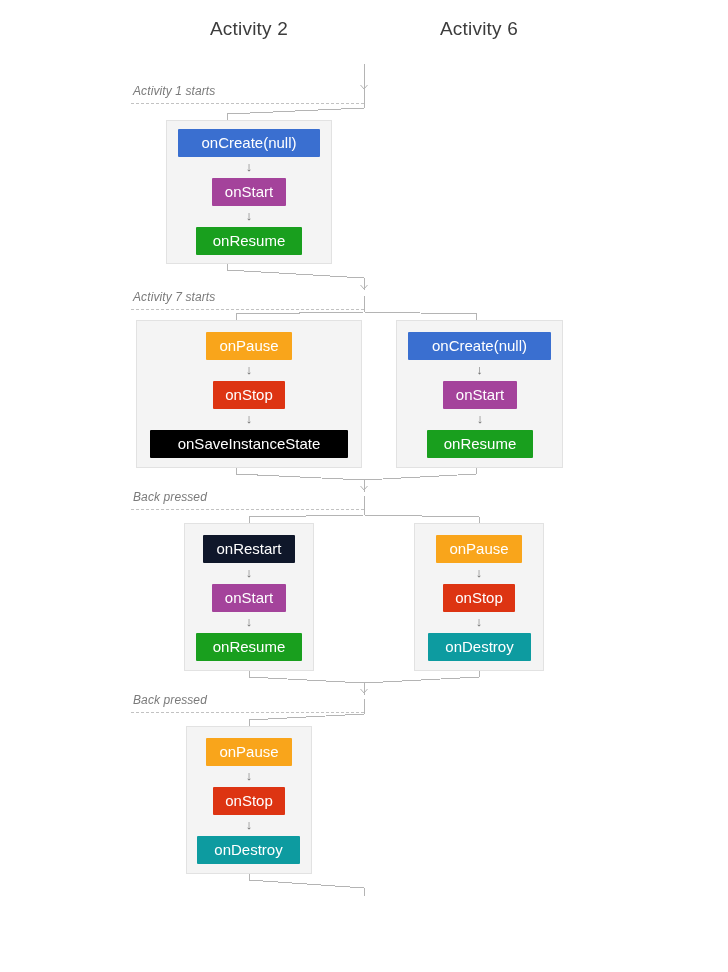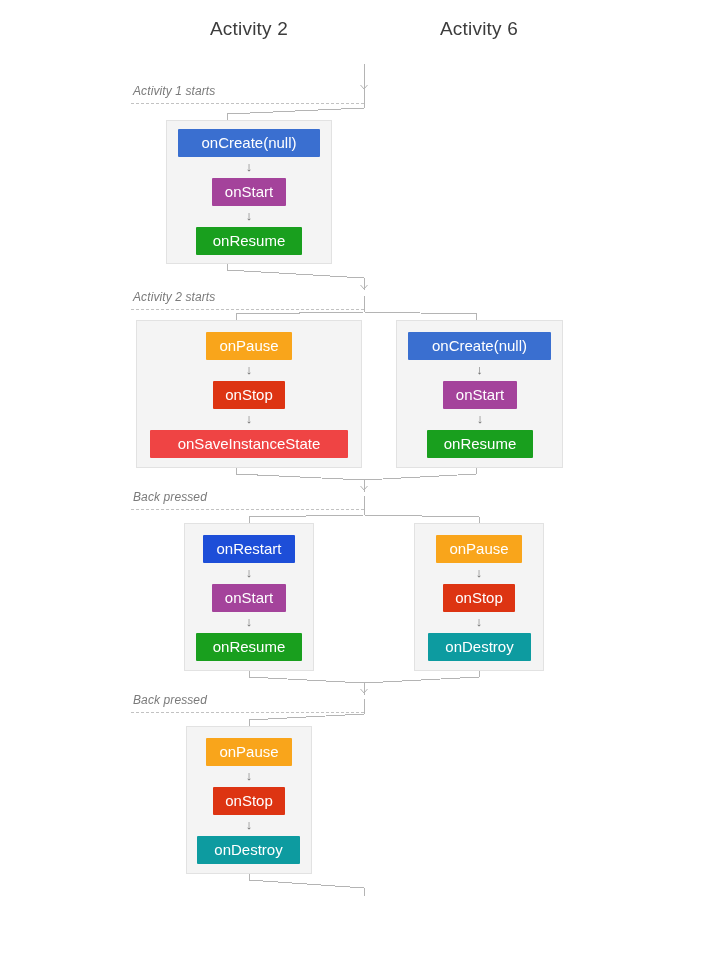--- a/index.html
+++ b/index.html
@@ -146,21 +146,21 @@
       <div class="col-header" style="left: 169px; top: 18px; width: 160px; color: rgb(60, 60, 60);">Activity 2</div>
       <div class="col-header" style="left: 399px; top: 18px; width: 160px; color: rgb(60, 60, 60);">Activity 6</div>
     </div>
 
   <div id="phase-layer">
       <div class="phase" style="left: 131px; top: 74px; width: 233px;">
         <div class="phase-label" style="color: rgb(122, 122, 122);">Activity 1 starts</div>
         <div class="phase-rule" style="width: 233px;"></div>
       </div>
       <div class="phase" style="left: 131px; top: 280px; width: 233px;">
-        <div class="phase-label" style="color: rgb(122, 122, 122);">Activity 2 starts</div>
+        <div class="phase-label" style="color: rgb(122, 122, 122);">Activity 7 starts</div>
         <div class="phase-rule" style="width: 233px;"></div>
       </div>
       <div class="phase" style="left: 131px; top: 480px; width: 233px;">
         <div class="phase-label" style="color: rgb(122, 122, 122);">Back pressed</div>
         <div class="phase-rule" style="width: 233px;"></div>
       </div>
       <div class="phase" style="left: 131px; top: 683px; width: 233px;">
         <div class="phase-label" style="color: rgb(122, 122, 122);">Back pressed</div>
         <div class="phase-rule" style="width: 233px;"></div>
       </div>
@@ -171,29 +171,29 @@
       <div class="badge" style="left: 178px; top: 129px; width: 142px; background: rgb(58, 111, 208);">onCreate(null)</div>
       <div class="step-arrow" style="left: 242px; top: 158px;">↓</div>
       <div class="badge" style="left: 212px; top: 178px; width: 74px; background: rgb(164, 67, 155);">onStart</div>
       <div class="step-arrow" style="left: 242px; top: 207px;">↓</div>
       <div class="badge" style="left: 196px; top: 227px; width: 106px; background: rgb(25, 159, 30);">onResume</div>
       <div class="group" style="left: 136px; top: 320px; width: 226px; height: 148px; background: rgb(244, 244, 244); border-color: rgb(226, 226, 226);"></div>
       <div class="badge" style="left: 206px; top: 332px; width: 86px; background: rgb(249, 165, 27);">onPause</div>
       <div class="step-arrow" style="left: 242px; top: 361px;">↓</div>
       <div class="badge" style="left: 213px; top: 381px; width: 72px; background: rgb(221, 52, 18);">onStop</div>
       <div class="step-arrow" style="left: 242px; top: 410px;">↓</div>
-      <div class="badge" style="left: 150px; top: 430px; width: 198px; background: #ef4444;">onSaveInstanceState</div>
+      <div class="badge" style="left: 150px; top: 430px; width: 198px; background: #000000;">onSaveInstanceState</div>
       <div class="group" style="left: 396px; top: 320px; width: 167px; height: 148px; background: rgb(244, 244, 244); border-color: rgb(226, 226, 226);"></div>
       <div class="badge" style="left: 408px; top: 332px; width: 143px; background: rgb(58, 111, 208);">onCreate(null)</div>
       <div class="step-arrow" style="left: 472.5px; top: 361px;">↓</div>
       <div class="badge" style="left: 443px; top: 381px; width: 74px; background: rgb(164, 67, 155);">onStart</div>
       <div class="step-arrow" style="left: 473px; top: 410px;">↓</div>
       <div class="badge" style="left: 427px; top: 430px; width: 106px; background: rgb(25, 159, 30);">onResume</div>
       <div class="group" style="left: 184px; top: 523px; width: 130px; height: 148px; background: rgb(244, 244, 244); border-color: rgb(226, 226, 226);"></div>
-      <div class="badge" style="left: 203px; top: 535px; width: 92px; background: #1d4ed8;">onRestart</div>
+      <div class="badge" style="left: 203px; top: 535px; width: 92px; background: #0f172a;">onRestart</div>
       <div class="step-arrow" style="left: 242px; top: 564px;">↓</div>
       <div class="badge" style="left: 212px; top: 584px; width: 74px; background: rgb(164, 67, 155);">onStart</div>
       <div class="step-arrow" style="left: 242px; top: 613px;">↓</div>
       <div class="badge" style="left: 196px; top: 633px; width: 106px; background: rgb(25, 159, 30);">onResume</div>
       <div class="group" style="left: 414px; top: 523px; width: 130px; height: 148px; background: rgb(244, 244, 244); border-color: rgb(226, 226, 226);"></div>
       <div class="badge" style="left: 436px; top: 535px; width: 86px; background: rgb(249, 165, 27);">onPause</div>
       <div class="step-arrow" style="left: 472px; top: 564px;">↓</div>
       <div class="badge" style="left: 443px; top: 584px; width: 72px; background: rgb(221, 52, 18);">onStop</div>
       <div class="step-arrow" style="left: 472px; top: 613px;">↓</div>
       <div class="badge" style="left: 428px; top: 633px; width: 103px; background: rgb(13, 155, 160);">onDestroy</div>

